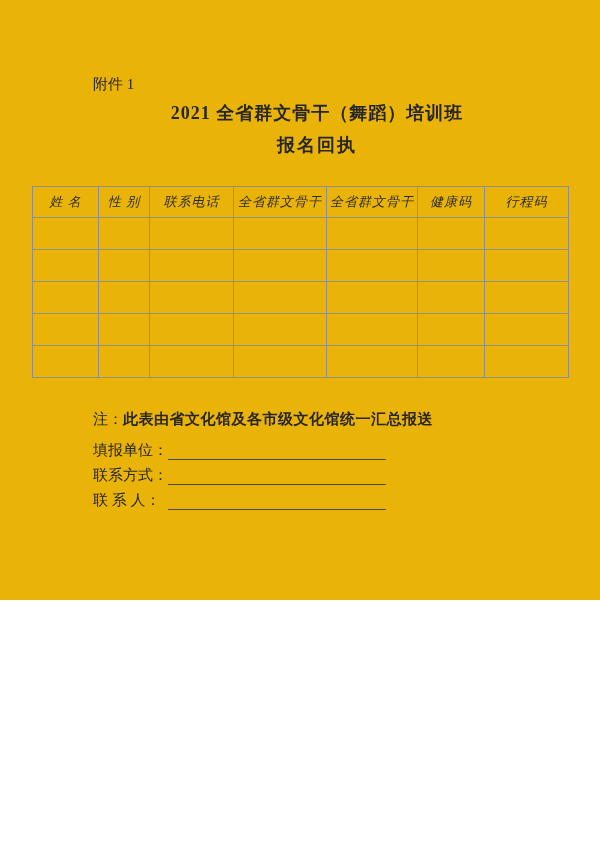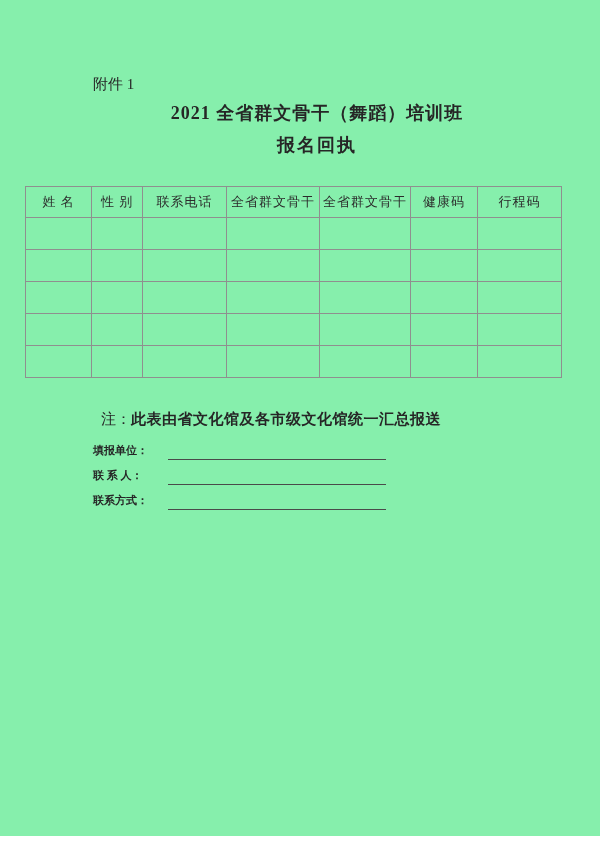--- a/index.html
+++ b/index.html
@@ -7,22 +7,22 @@
     padding: 0;
     background: #ffffff;
   }
   body {
     font-family: "Liberation Serif", "DejaVu Serif", serif;
     color: #262626;
   }
   .page {
     position: relative;
     width: 600px;
-    height: 836px;
-    background: #86efac;
+    height: 600px;
+    background: #eab308;
     overflow: hidden;
   }
   .attachment {
     position: absolute;
     left: 93px;
     top: 75px;
     font-size: 15px;
     line-height: 18px;
     white-space: pre;
   }
@@ -42,25 +42,26 @@
   }
   .title-line2 {
     font-size: 18px;
     font-weight: bold;
     line-height: 26px;
     letter-spacing: 2px;
     margin-top: 6px;
   }
   table.reg-table {
     position: absolute;
-    left: 25px;
+    left: 32px;
     top: 186px;
     width: 536px;
     border-collapse: collapse;
     table-layout: fixed;
+    font-style: italic;
   }
   table.reg-table th,
   table.reg-table td {
     border: 1px solid #8f8f8f;
     padding: 0;
     font-weight: normal;
     text-align: center;
     vertical-align: middle;
   }
   table.reg-table th {
@@ -68,21 +69,21 @@
     font-size: 13px;
     letter-spacing: 1px;
     color: #2b2b2b;
     white-space: pre;
   }
   table.reg-table td {
     height: 31px;
   }
   .note {
     position: absolute;
-    left: 101px;
+    left: 93px;
     top: 410px;
     font-size: 15px;
     line-height: 19px;
     white-space: pre;
   }
   .note .note-prefix {
     font-weight: normal;
   }
   .note .note-text {
     font-weight: bold;
@@ -92,26 +93,25 @@
     position: absolute;
     left: 93px;
     top: 435px;
   }
   .form-row {
     height: 25px;
     display: flex;
     align-items: flex-end;
   }
   .form-label {
-    font-size: 11px;
+    font-size: 15px;
     line-height: 20px;
     white-space: pre;
     width: 72px;
     display: inline-block;
-    font-weight: bold;
   }
   .form-line {
     display: inline-block;
     width: 218px;
     height: 18px;
     margin-left: 3px;
     border-bottom: 1px solid #4a4a4a;
   }
 </style>
 </head>
@@ -197,22 +197,22 @@
   </table>
 
   <div class="note"><span class="note-prefix">注：</span><span class="note-text">此表由省文化馆及各市级文化馆统一汇总报送</span></div>
 
   <div class="form-fields">
       <div class="form-row">
         <span class="form-label">填报单位：</span>
         <span class="form-line"></span>
       </div>
       <div class="form-row">
+        <span class="form-label">联系方式：</span>
+        <span class="form-line"></span>
+      </div>
+      <div class="form-row">
         <span class="form-label">联 系 人：</span>
         <span class="form-line"></span>
       </div>
-      <div class="form-row">
-        <span class="form-label">联系方式：</span>
-        <span class="form-line"></span>
-      </div>
     </div>
 
 </div>
 
 </body></html>

